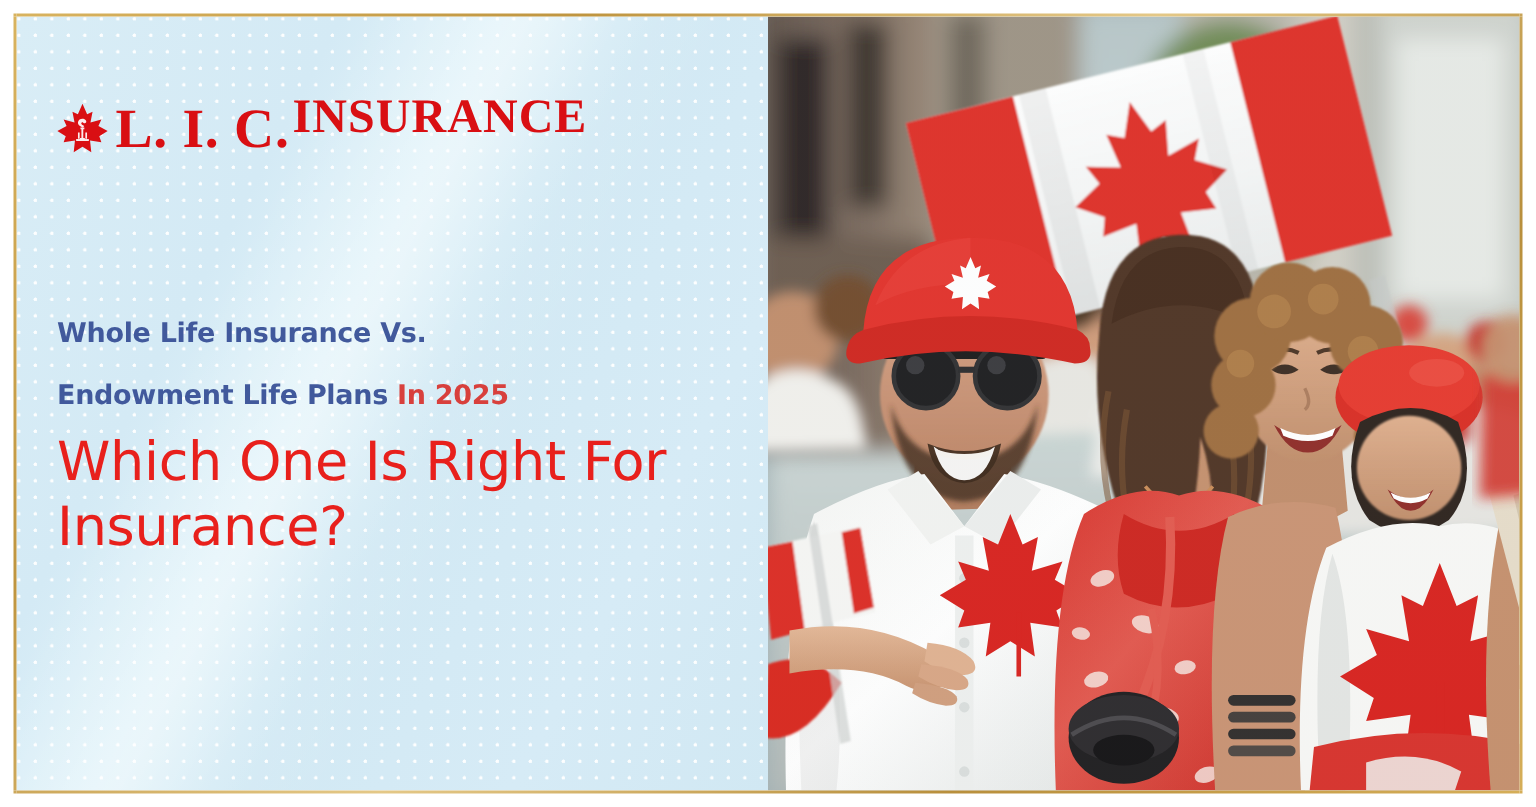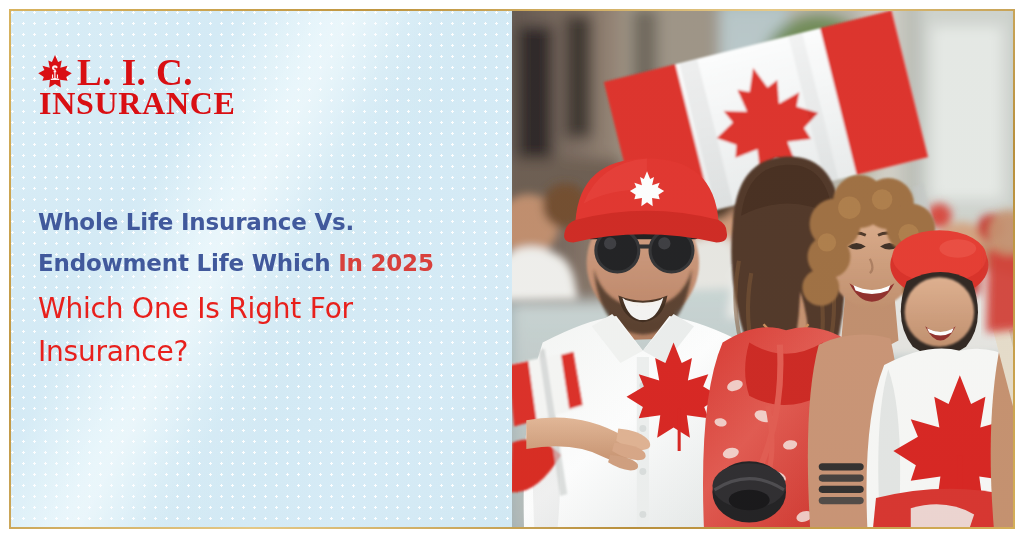--- a/index.html
+++ b/index.html
@@ -55,23 +55,23 @@
         rgba(255,255,255,0) 30%,
         rgba(255,255,255,0.38) 44%,
         rgba(255,255,255,0.10) 52%,
         rgba(255,255,255,0) 62%);
     pointer-events:none;
   }
 
   
   .logo {
     position:absolute;
-    left:26px; top:42px;
+    left:26px; top:56px;
     display:flex;
-    flex-direction:column;
+    flex-direction:row;
     align-items:flex-start;
     z-index:3;
   }
   .logo-row {
     display:flex;
     align-items:center;
     gap:4px;
     height:40px;
   }
   .logo-leaf { width:36px; height:38px; display:block; flex:0 0 36px; }
@@ -99,30 +99,30 @@
   
   .headline {
     position:absolute;
     left:27px; top:191px;
     width:445px;
     z-index:3;
   }
   .headline-main {
     font-family:"DejaVu Sans", sans-serif;
     font-weight:700;
-    font-size:23px;
+    font-size:18px;
     line-height:41px;
     color:#41599c;
     letter-spacing:-0.2px;
   }
   .headline-main .accent { color:#d8403c; }
   .headline-sub {
     font-family:"DejaVu Sans", sans-serif;
     font-weight:400;
-    font-size:28px;
+    font-size:36px;
     line-height:43px;
     color:#e8201c;
     letter-spacing:-0.2px;
     margin-top:3px;
   }
 
   
   .photo {
     position:relative;
     flex:1 1 auto;
@@ -154,21 +154,21 @@
             </g>
           </svg>
           <div class="logo-lic">L. I. C.</div>
         </div>
         <div class="logo-insurance">INSURANCE</div>
       </div>
 
       <div class="headline">
         <div class="headline-main">
           <div>Whole Life Insurance Vs.</div>
-          <div><span>Endowment Life Which </span><span class="accent">In 2025</span></div>
+          <div><span>Endowment Life Plans </span><span class="accent">In 2025</span></div>
         </div>
         <div class="headline-sub">
           <div>Which One Is Right For</div>
           <div>Insurance?</div>
         </div>
       </div>
 
     </div>
 
     <div class="photo">

